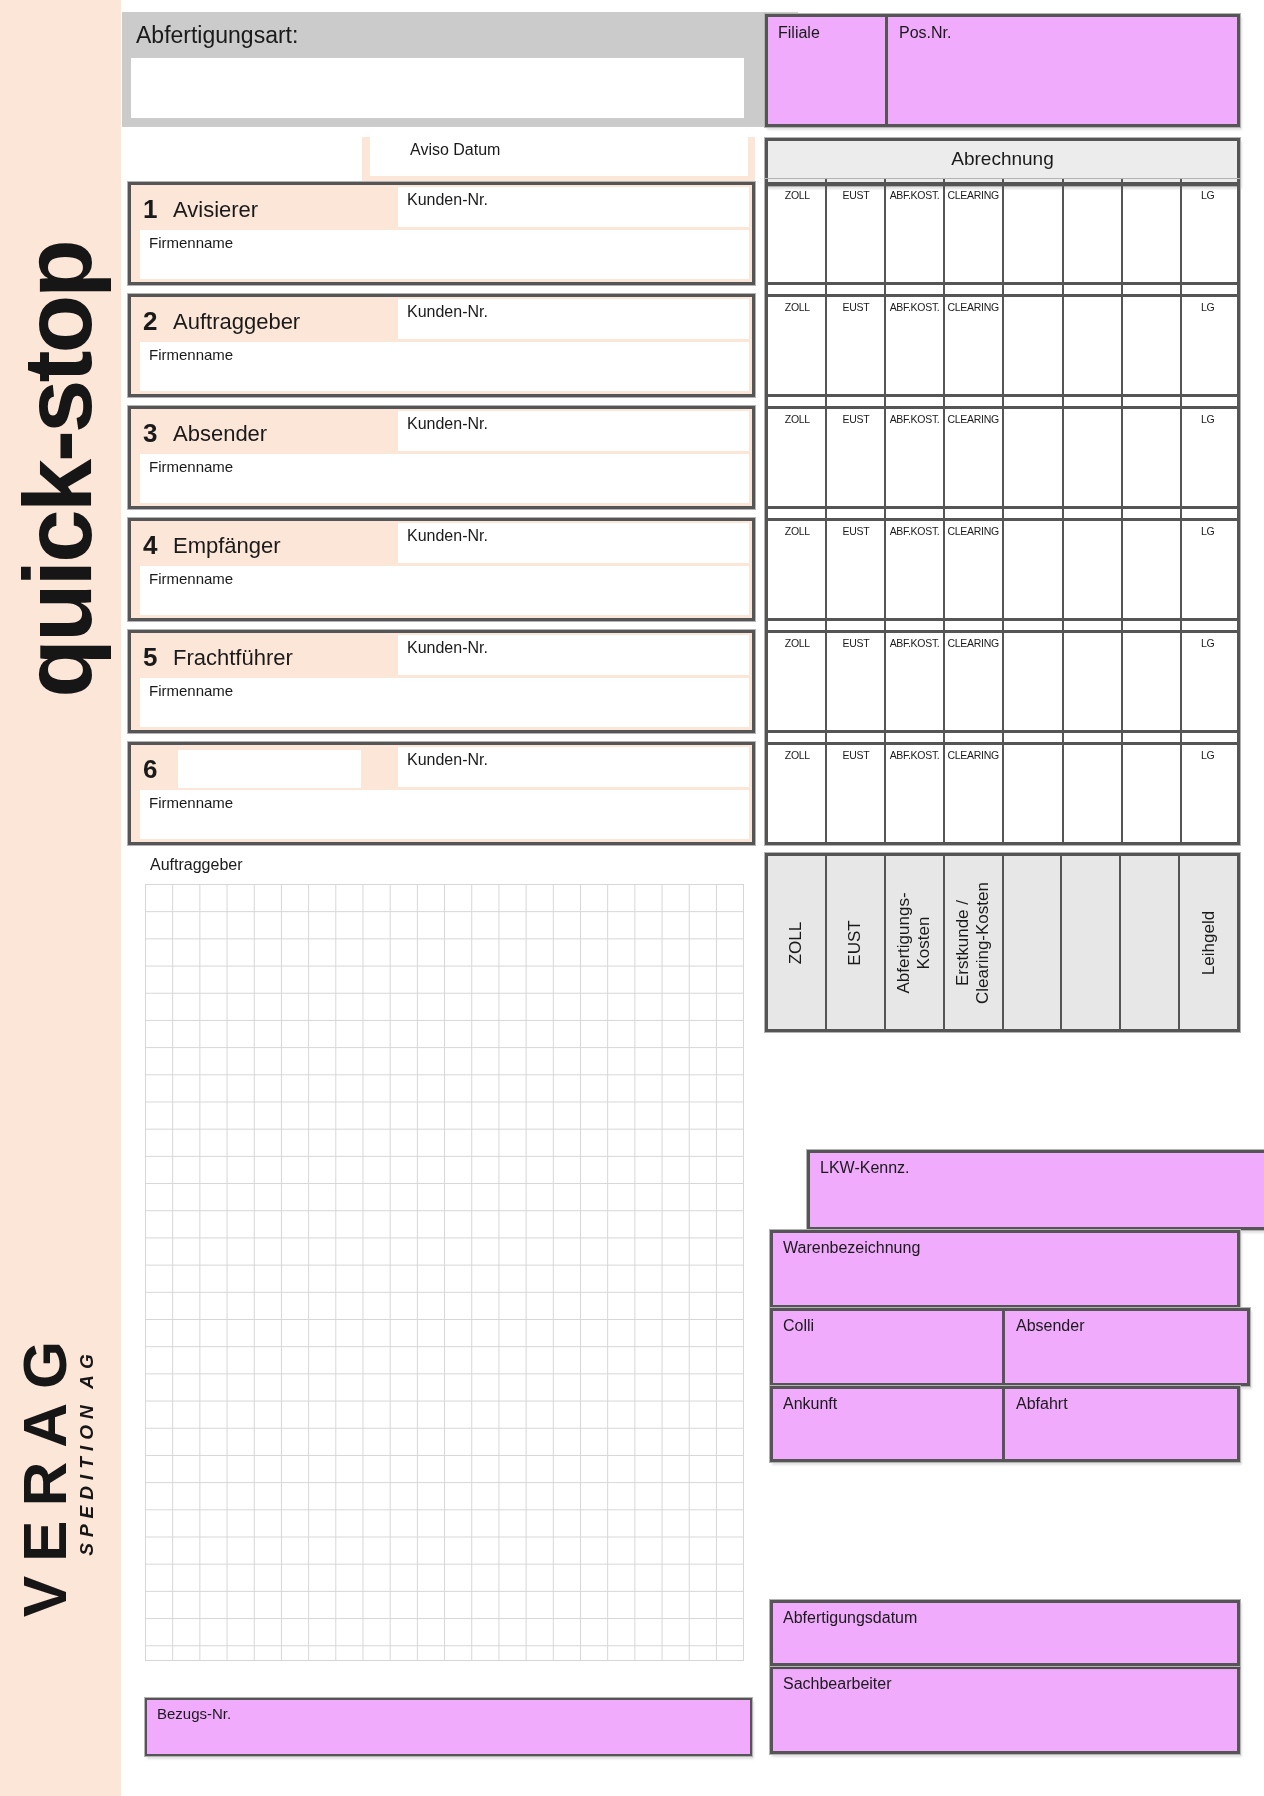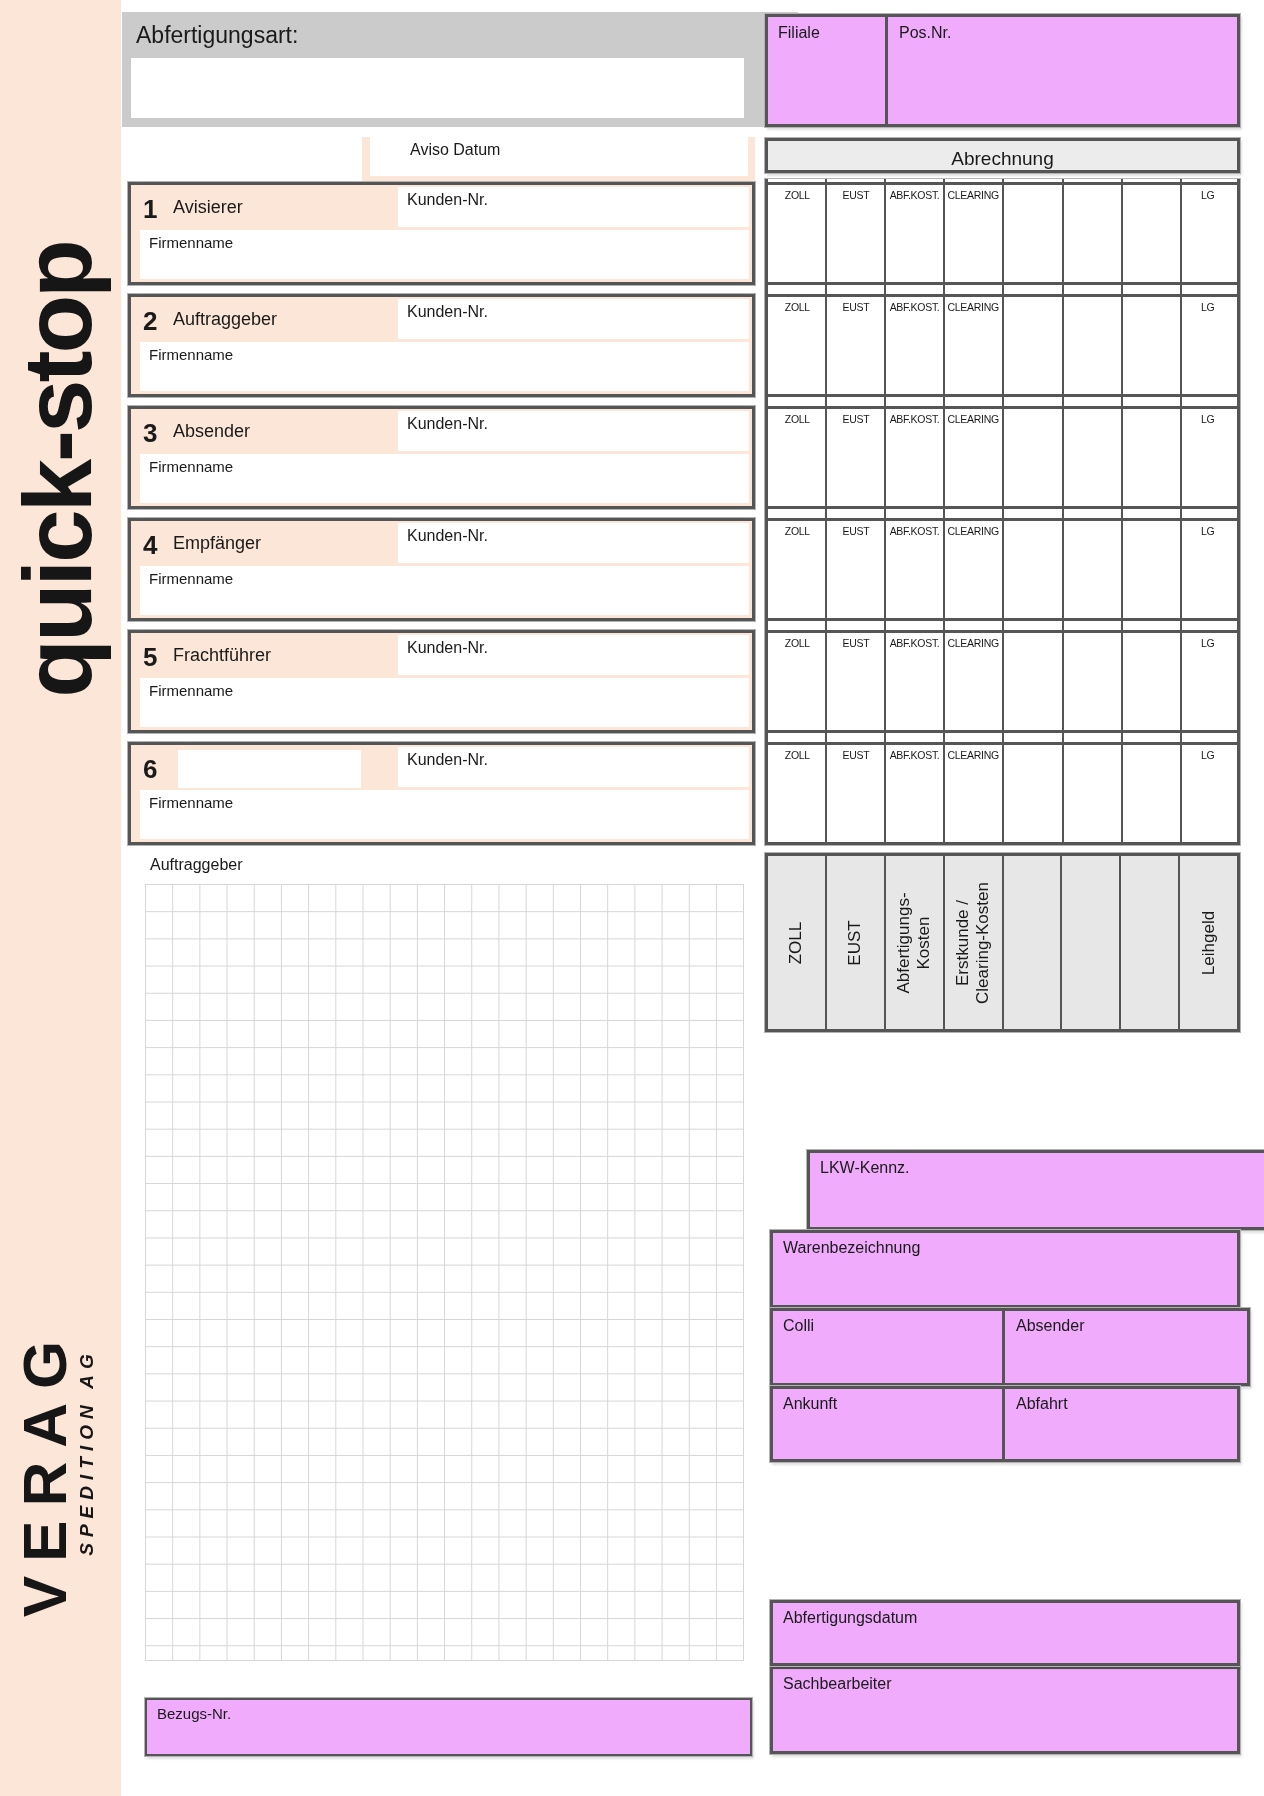--- a/index.html
+++ b/index.html
@@ -11,21 +11,21 @@
   .logo-main{font-size:62px;font-weight:bold;letter-spacing:14px;color:#161616;}
   .logo-sub{font-size:19px;font-weight:bold;font-style:italic;letter-spacing:6px;color:#161616;}
   .box{position:absolute;border:3px solid #555;background:#f0abfc;box-shadow:0 0 0 1px #b3b3b3,2px 3px 2px rgba(0,0,0,0.12);box-sizing:border-box;}
   .noborder{position:absolute;box-sizing:border-box;}
   .lab{font-size:16px;color:#1a1a1a;}
   .lab-sm{font-size:15px;color:#1a1a1a;}
   .graybox{position:absolute;background:#cbcbcb;}
   .field{position:absolute;background:#fff;}
   .section{position:absolute;border:3px solid #555;box-shadow:0 0 0 1px #b3b3b3;background:#fce6d8;box-sizing:border-box;}
   .sec-num{position:absolute;left:12px;top:9px;font-size:26px;font-weight:bold;}
-  .sec-name{position:absolute;left:42px;top:12px;font-size:18px;}
+  .sec-name{position:absolute;left:42px;top:12px;font-size:22px;}
   .abr-table{position:absolute;left:765px;top:179px;width:475px;height:666px;border-left:3px solid #555;border-right:3px solid #555;box-sizing:border-box;box-shadow:0 0 0 1px #b3b3b3;}
   .abr-vline{position:absolute;top:0;bottom:0;width:2px;background:#555;}
   .abr-row{position:absolute;left:0;right:0;height:103px;border-top:3px solid #555;border-bottom:3px solid #555;box-sizing:border-box;}
   .abr-heads{display:flex;width:100%;}
   .abr-heads span{flex:1;text-align:center;font-size:10.5px;letter-spacing:-0.3px;padding-top:4px;white-space:nowrap;overflow:hidden;}
   .rot-row{position:absolute;left:765px;top:853px;width:475px;height:179px;border:3px solid #555;box-sizing:border-box;box-shadow:0 0 0 1px #b3b3b3;display:flex;}
   .rot-cell{flex:1;background:#e7e7e7;border-right:2px solid #555;position:relative;}
   .rot-cell:last-child{border-right:none;}
   .rot-lab{position:absolute;left:50%;top:50%;transform:translate(-50%,-50%) rotate(-90deg);font-size:17px;line-height:1.2;text-align:center;white-space:nowrap;}
   .divline{position:absolute;top:0;bottom:0;width:2.5px;background:#555;}
@@ -57,21 +57,21 @@
     <div class="lab" style="position:absolute;left:131px;top:7px;">Pos.Nr.</div>
     <div class="noborder" style="left:120px;top:30px;width:345px;height:75px;"></div>
   </div>
 
   <div class="noborder" style="left:362px;top:137px;width:393px;height:45px;background:#fce6d8;">
     <div class="field" style="left:8px;top:0;width:378px;height:39px;">
       <div class="lab" style="position:absolute;left:40px;top:4px;">Aviso Datum</div>
     </div>
   </div>
 
-  <div class="box" style="left:765px;top:138px;width:475px;height:35px;background:#ececec;">
+  <div class="box" style="left:765px;top:138px;width:475px;height:48px;background:#ececec;">
     <div style="text-align:center;font-size:19px;padding-top:7px;">Abrechnung</div>
   </div>
 
   <div class="section" style="left:128px;top:182px;width:627px;height:103px;">
     <div class="sec-num">1</div>
     <div class="sec-name">Avisierer</div>
     <div class="field" style="left:267px;top:2px;width:351px;height:40px;">
       <div class="lab" style="position:absolute;left:9px;top:4px;">Kunden-Nr.</div>
     </div>
     <div class="field" style="left:9px;top:45px;width:609px;height:49px;">

